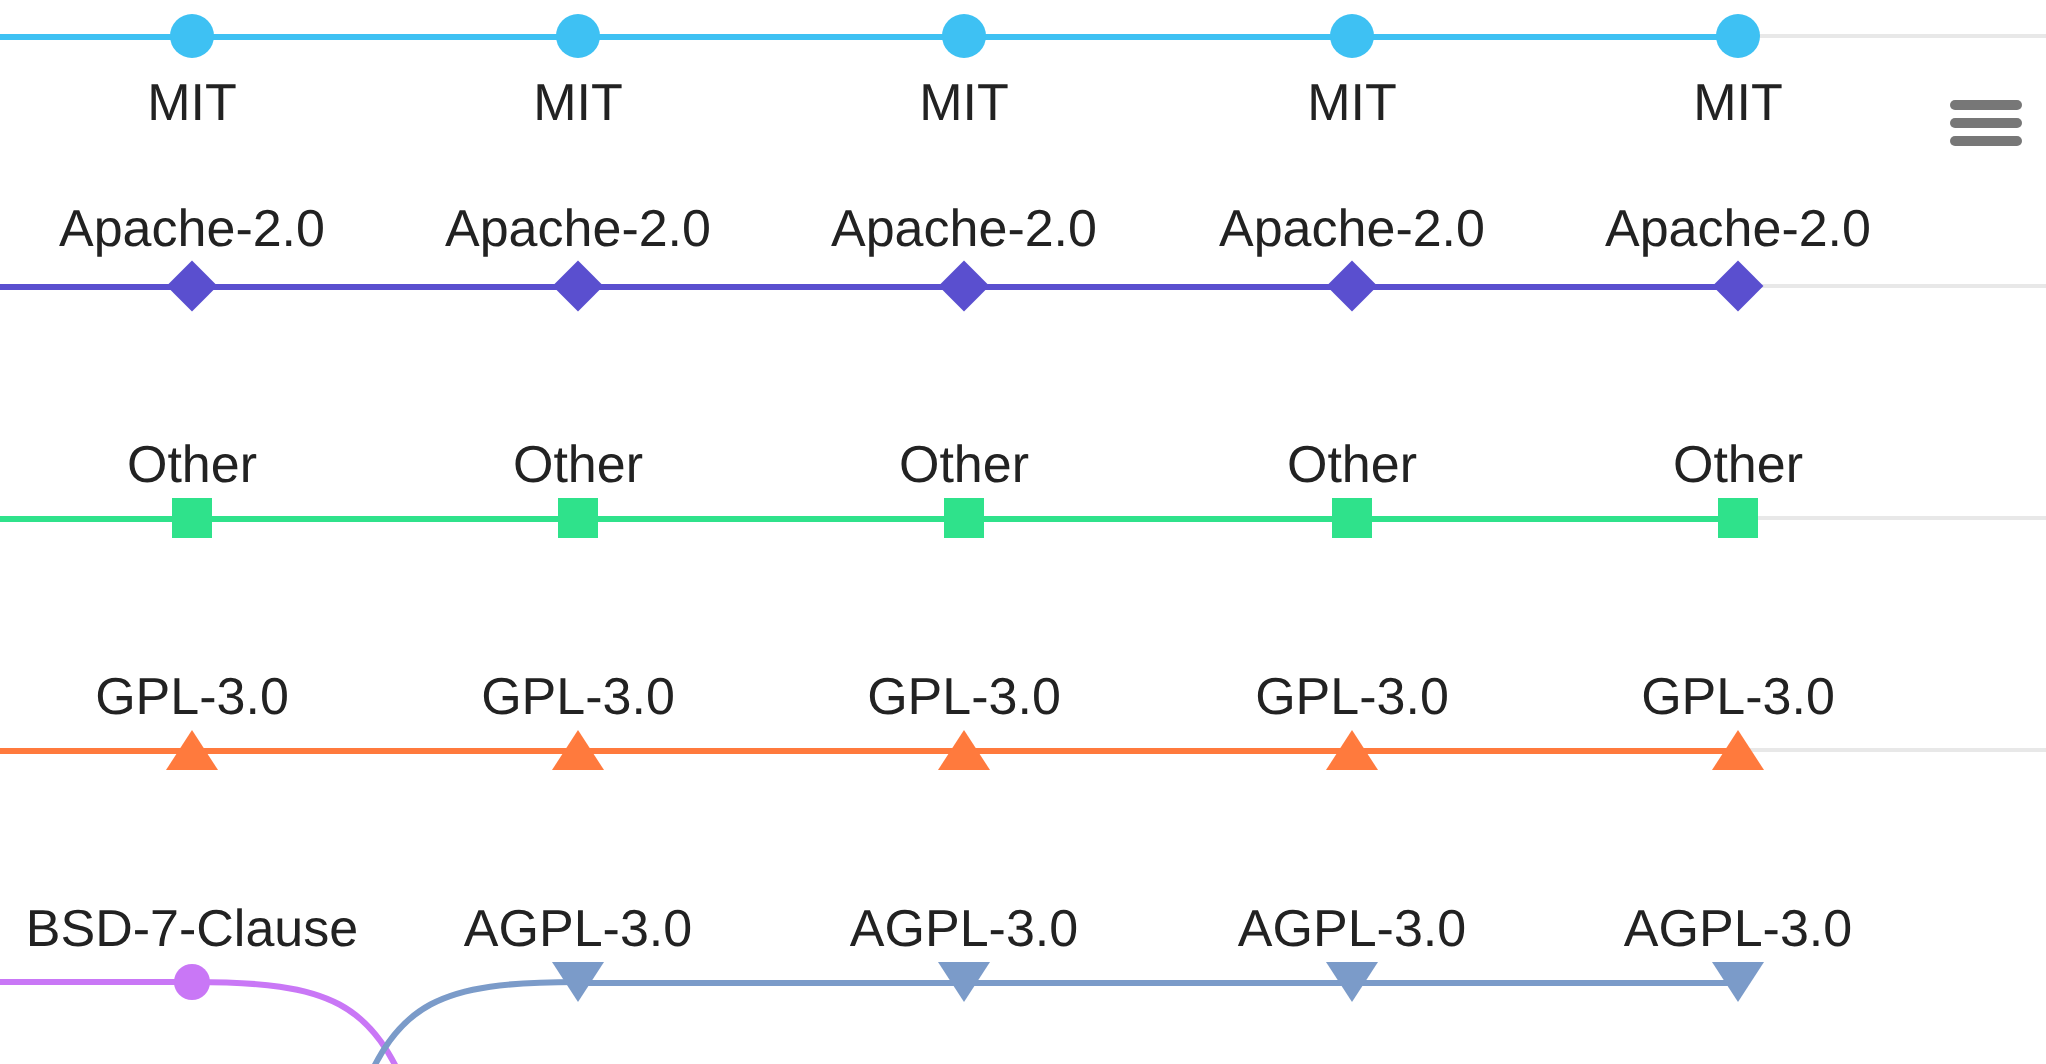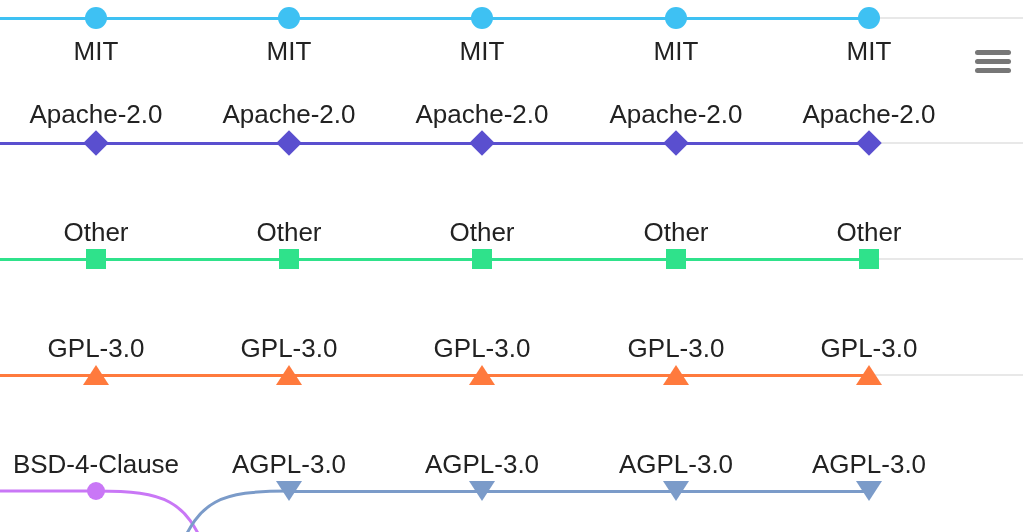--- a/index.html
+++ b/index.html
@@ -84,21 +84,21 @@
       </div>
     </div>
 
   <div class="row" id="row5">
       <div class="hline" style="top: 490px; left: 289px; width: 580px; background: rgb(123, 155, 201);"></div>
       <svg class="curve" width="1023" height="600">
         <path d="M 0 491 L 96 491 C 166 491, 186 501, 206 551" stroke="#C977F6" stroke-width="3" fill="none"></path>
         <path d="M 179 551 C 199 501, 219 491, 289 491" stroke="#7B9BC9" stroke-width="3" fill="none"></path>
       </svg>
       <div class="pt scircle" style="background: rgb(201, 119, 246); left: 96px; top: 491px;"></div>
-      <div class="lbl" style="left: 96px; top: 449px;">BSD-4-Clause</div>
+      <div class="lbl" style="left: 96px; top: 449px;">BSD-7-Clause</div>
       <div class="pt tri-dn" style="border-top-color: rgb(123, 155, 201); left: 289px; top: 491px;"></div>
       <div class="lbl" style="left: 289px; top: 449px;">AGPL-3.0</div>
       <div class="pt tri-dn" style="border-top-color: rgb(123, 155, 201); left: 482px; top: 491px;"></div>
       <div class="lbl" style="left: 482px; top: 449px;">AGPL-3.0</div>
       <div class="pt tri-dn" style="border-top-color: rgb(123, 155, 201); left: 676px; top: 491px;"></div>
       <div class="lbl" style="left: 676px; top: 449px;">AGPL-3.0</div>
       <div class="pt tri-dn" style="border-top-color: rgb(123, 155, 201); left: 869px; top: 491px;"></div>
       <div class="lbl" style="left: 869px; top: 449px;">AGPL-3.0</div>
     </div>
 

